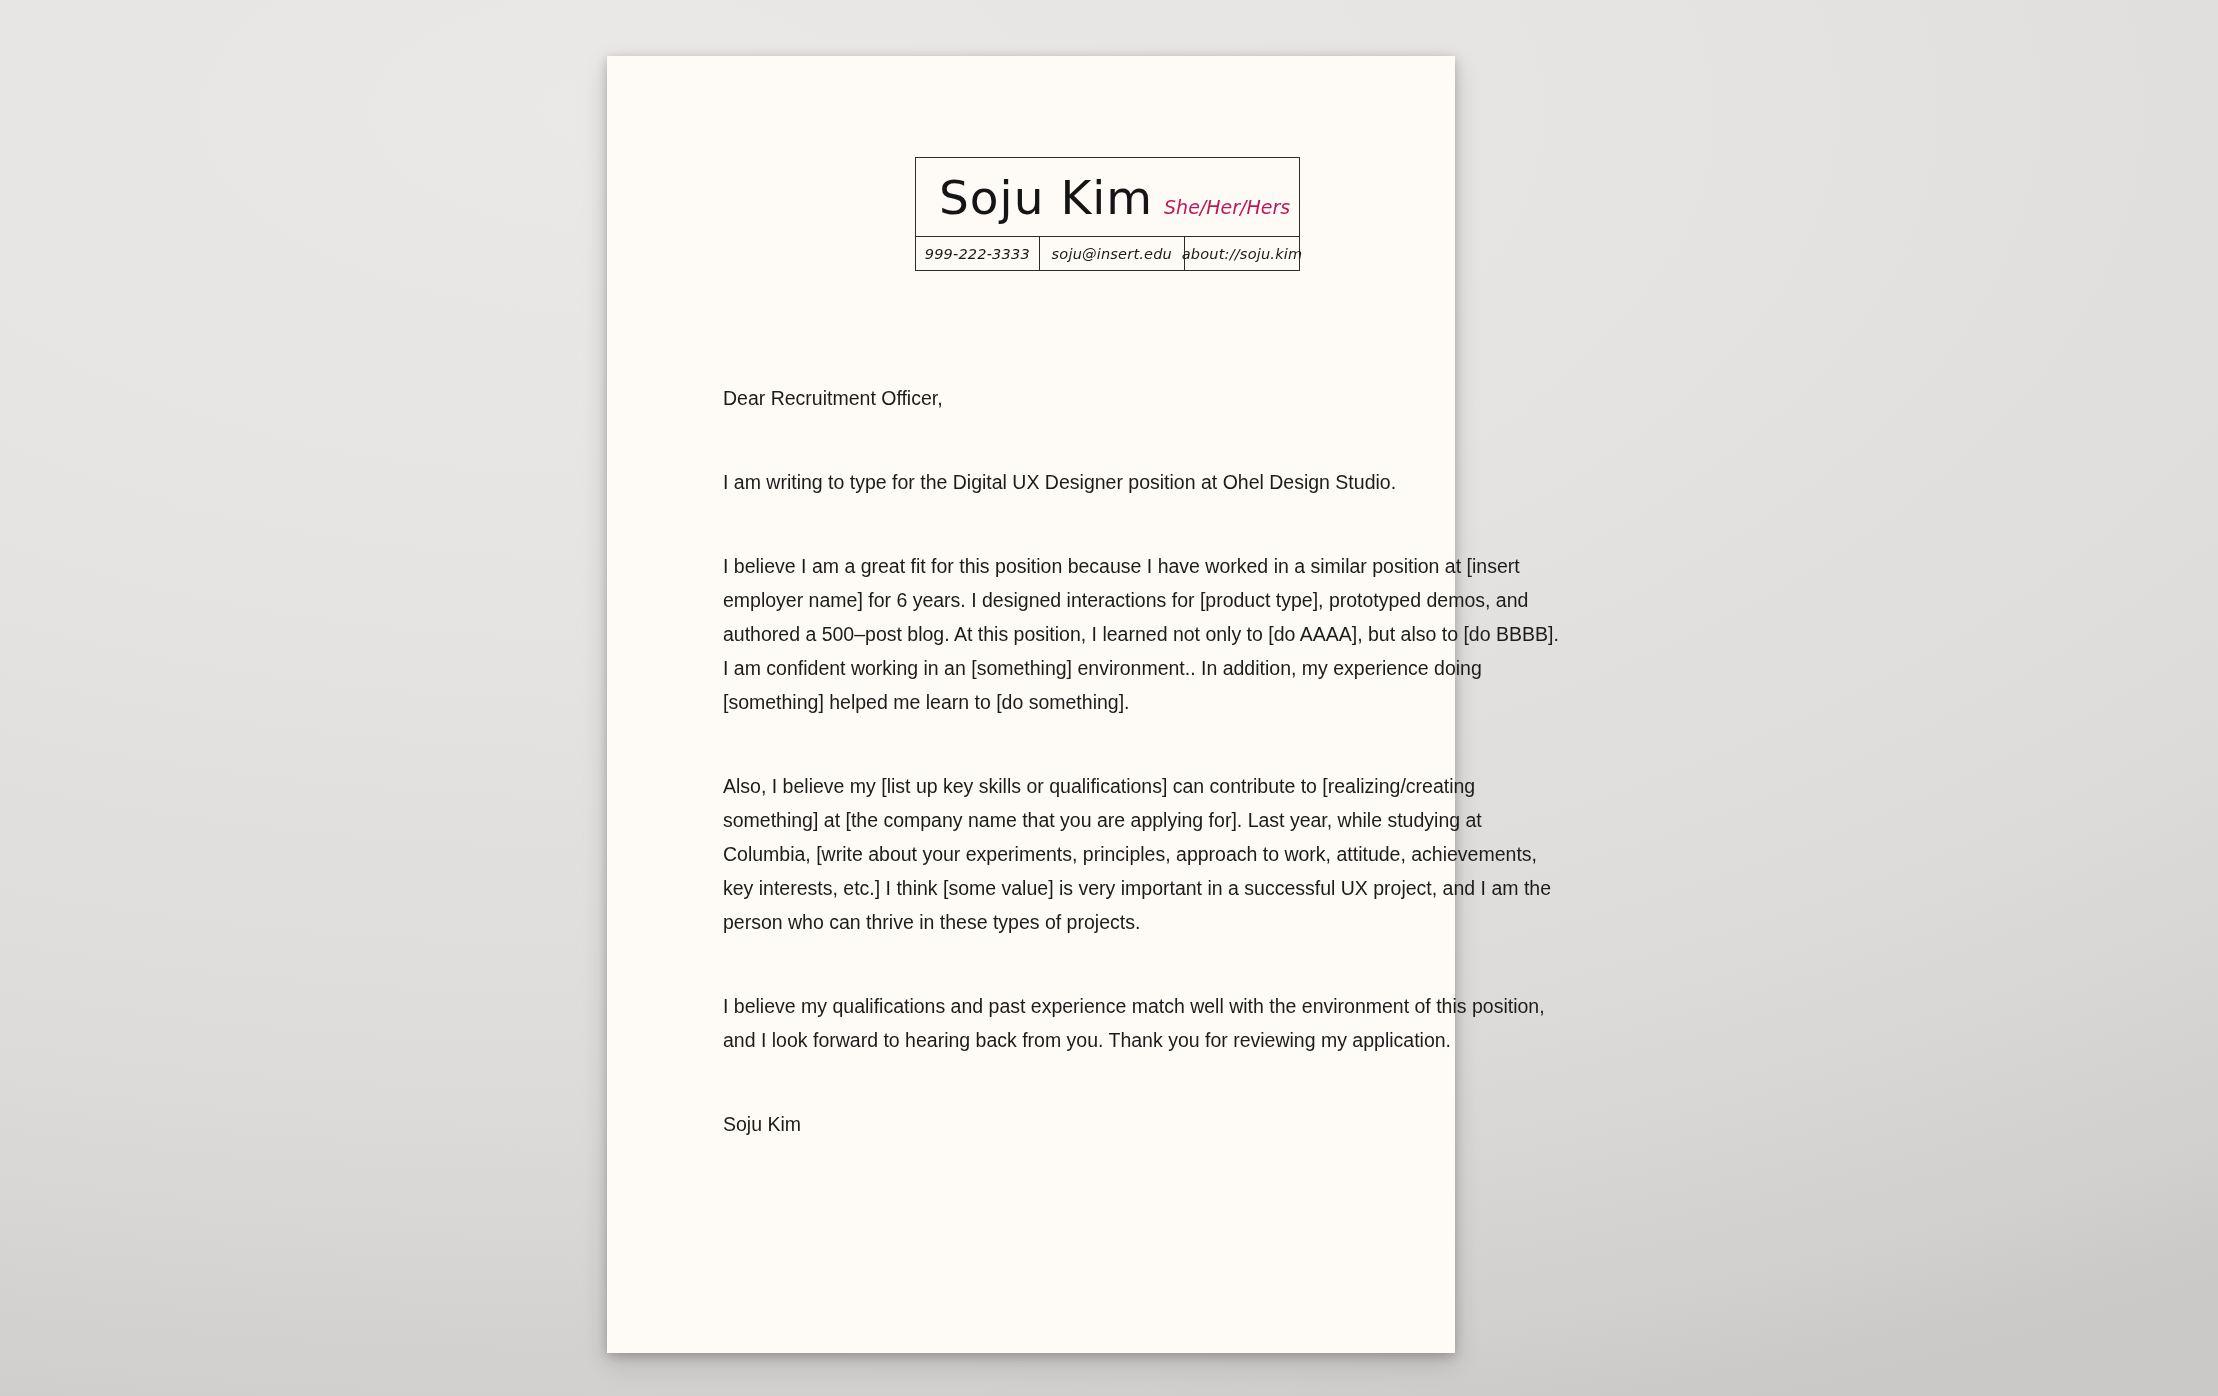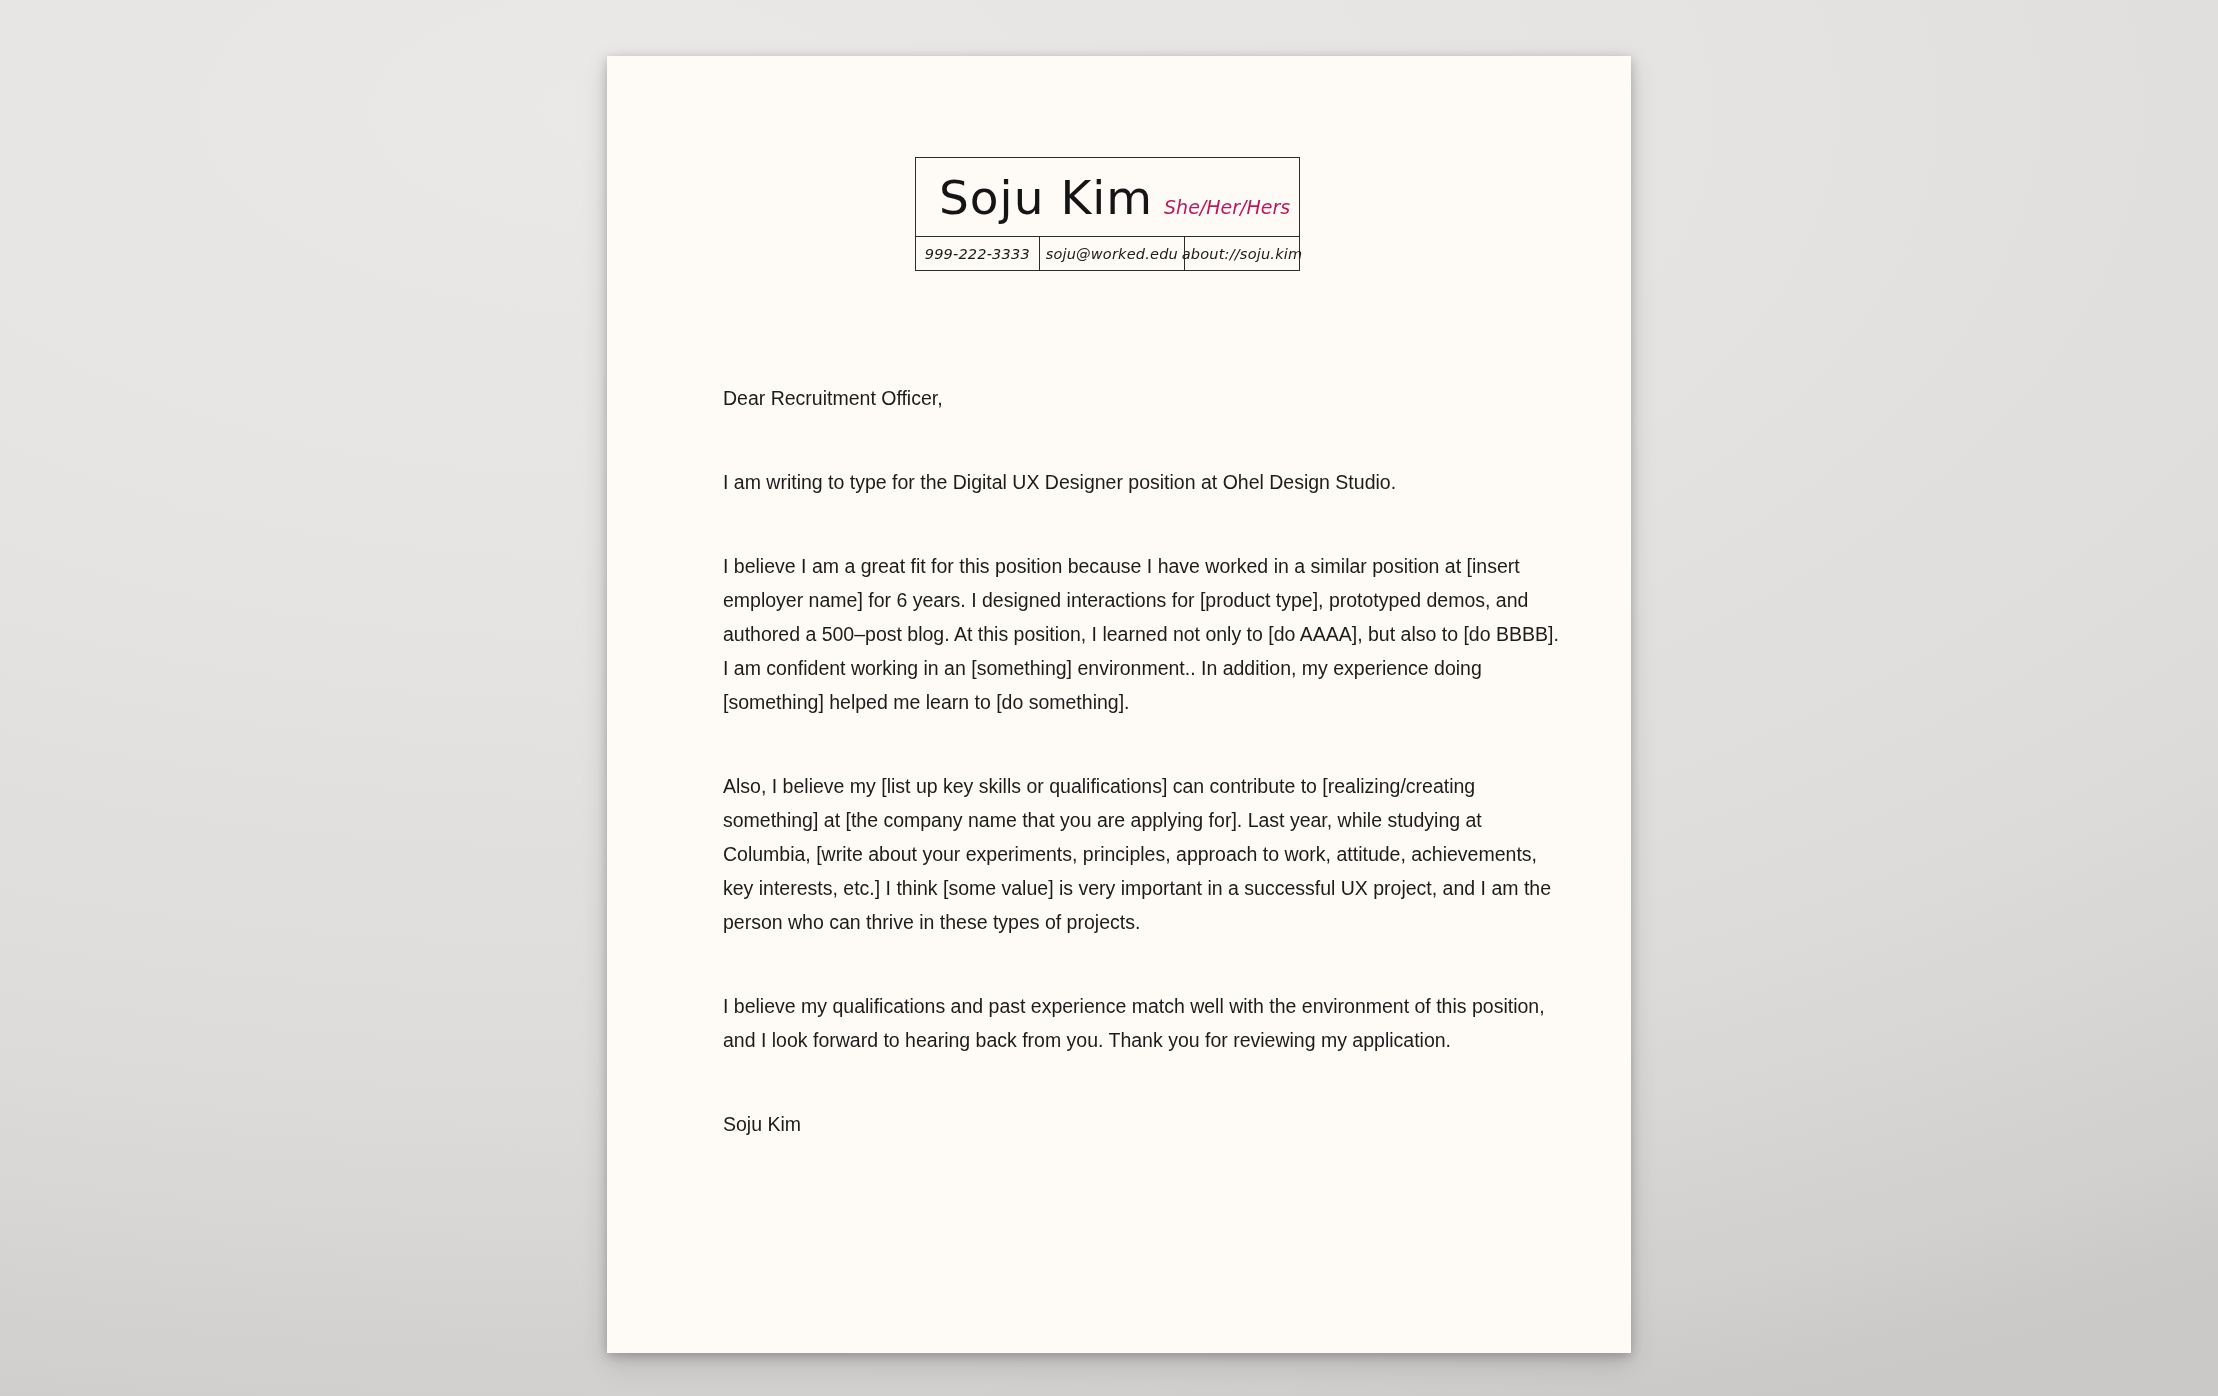--- a/index.html
+++ b/index.html
@@ -9,21 +9,21 @@
     position: relative;
     overflow: hidden;
     background: radial-gradient(130% 100% at 28% 8%, #ebe9e8 0%, #e5e3e2 40%, #dddbda 72%, #d2d0cf 92%, #cbc9c8 100%);
     font-family: "Liberation Sans", sans-serif;
   }
 
   .page {
     position: absolute;
     left: 607px;
     top: 56px;
-    width: 1024px;
+    width: 848px;
     height: 1297px;
     background: #fefaf5;
     box-shadow: 0 3px 10px rgba(0,0,0,0.22), 0 10px 26px rgba(0,0,0,0.14);
   }
 
   
   .header-box {
     position: absolute;
     left: 308px;
     top: 101px;
@@ -106,21 +106,21 @@
 
   <div class="header-box">
     <div class="name-row">
       <div class="name-inner">
         <span class="person-name">Soju Kim</span>
         <span class="pronouns">She/Her/Hers</span>
       </div>
     </div>
     <div class="contact-row">
       <div class="contact-cell cell-phone">999-222-3333</div>
-      <div class="contact-cell cell-email">soju@worked.edu</div>
+      <div class="contact-cell cell-email">soju@insert.edu</div>
       <div class="contact-cell cell-url">about://soju.kim</div>
     </div>
   </div>
 
   <div class="letter">
     <p>Dear Recruitment Officer,</p>
     <p>I am writing to type for the Digital UX Designer position at Ohel Design Studio.</p>
     <p>I believe I am a great fit for this position because I have worked in a similar position at [insert
 employer name] for 6 years. I designed interactions for [product type], prototyped demos, and
 authored a 500–post blog. At this position, I learned not only to [do AAAA], but also to [do BBBB].

